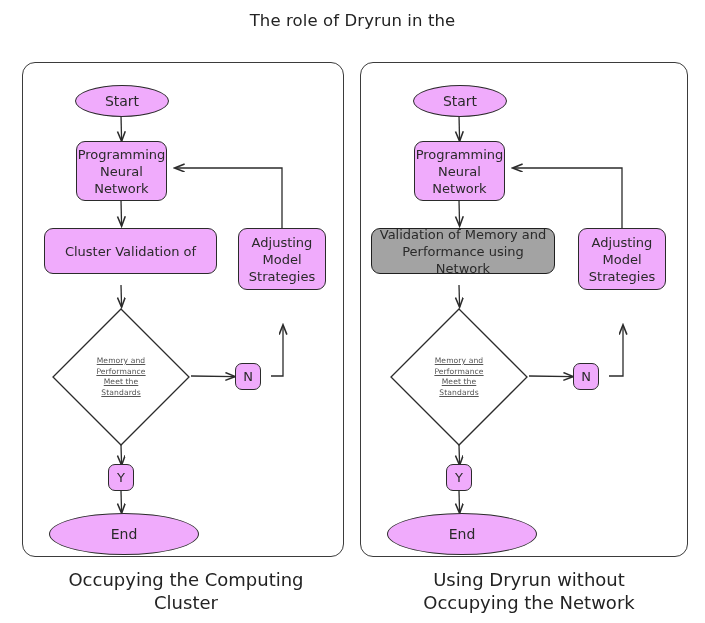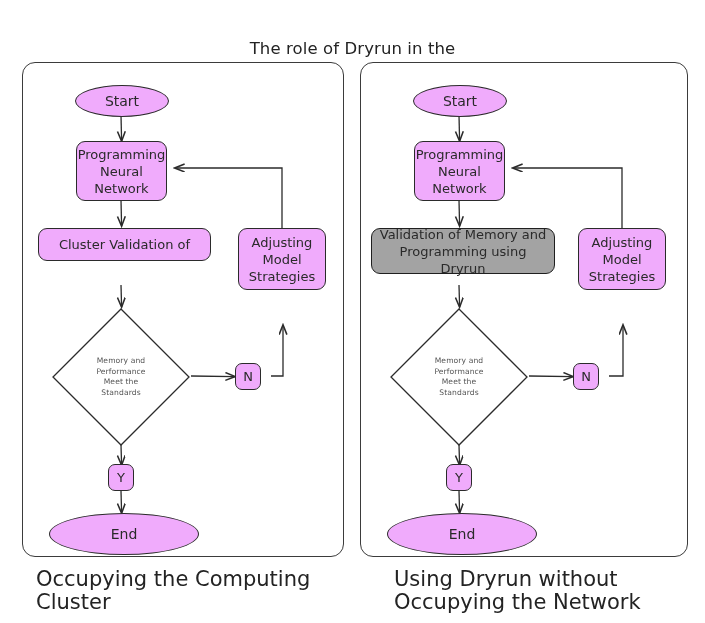--- a/index.html
+++ b/index.html
@@ -21,38 +21,39 @@
     position: absolute;
     left: 0;
     top: 8px;
     width: 705px;
     text-align: center;
     font-size: 16.5px;
     line-height: 25px;
     color: #232323;
     letter-spacing: .1px;
   }
-  #diagram-title .tline { display: block; margin-top: 28px; }
+  #diagram-title .tline { display: block; }
 
   
   .panel {
     position: absolute;
     border: 1.4px solid #3b3b3b;
     border-radius: 13px;
     background: #ffffff;
     box-sizing: border-box;
   }
   #panel-left  { left: 22px;  top: 62px; width: 322px; height: 495px; }
   #panel-right { left: 360px; top: 62px; width: 328px; height: 495px; }
 
   .panel-caption {
     position: absolute;
-    font-size: 21px;
+    font-size: 18px;
     line-height: 23px;
     color: #232323;
+    text-align: center;
   }
   #caption-left  { left: 36px;  top: 568px; width: 300px; }
   #caption-right { left: 394px; top: 568px; width: 270px; }
   .panel-caption .cline { display: block; }
 
   
   .flow {
     position: absolute;
     left: 0; top: 0;
     width: 100%; height: 100%;
@@ -96,20 +97,21 @@
     letter-spacing: .1px;
   }
   .node-decision .diamond-svg {
     position: absolute;
     left: 0; top: 0;
   }
   .node-decision .dtext {
     position: relative;
     z-index: 3;
     width: 86px;
+    text-decoration: underline;
   }
   .highlight-green {
     background: #a3a3a3;
     border-color: #1f1f1f;
     border-width: 1.4px;
   }
   .nline { display: block; }
 </style>
 </head>
 <body>
@@ -150,21 +152,21 @@
     </div>
 
     <div class="node node-process" style="left:53px; top:78px; width:91px; height:60px;">
       <div>
         <span class="nline">Programming</span>
         <span class="nline">Neural</span>
         <span class="nline">Network</span>
       </div>
     </div>
 
-    <div class="node node-process wide" style="left:15px; top:165px; width:173px; height:33px;">
+    <div class="node node-process wide" style="left:21px; top:165px; width:173px; height:46px;">
       <div>
         <span class="nline">Cluster Validation of</span>
       </div>
     </div>
 
     <div class="node node-process" style="left:215px; top:165px; width:88px; height:62px;">
       <div>
         <span class="nline">Adjusting</span>
         <span class="nline">Model</span>
         <span class="nline">Strategies</span>
@@ -225,21 +227,21 @@
       <div>
         <span class="nline">Programming</span>
         <span class="nline">Neural</span>
         <span class="nline">Network</span>
       </div>
     </div>
 
     <div class="node node-process wide highlight-green" style="left:10px; top:165px; width:184px; height:46px;">
       <div>
         <span class="nline">Validation of Memory and</span>
-        <span class="nline">Programming using Dryrun</span>
+        <span class="nline">Performance using Network</span>
       </div>
     </div>
 
     <div class="node node-process" style="left:217px; top:165px; width:88px; height:62px;">
       <div>
         <span class="nline">Adjusting</span>
         <span class="nline">Model</span>
         <span class="nline">Strategies</span>
       </div>
     </div>

